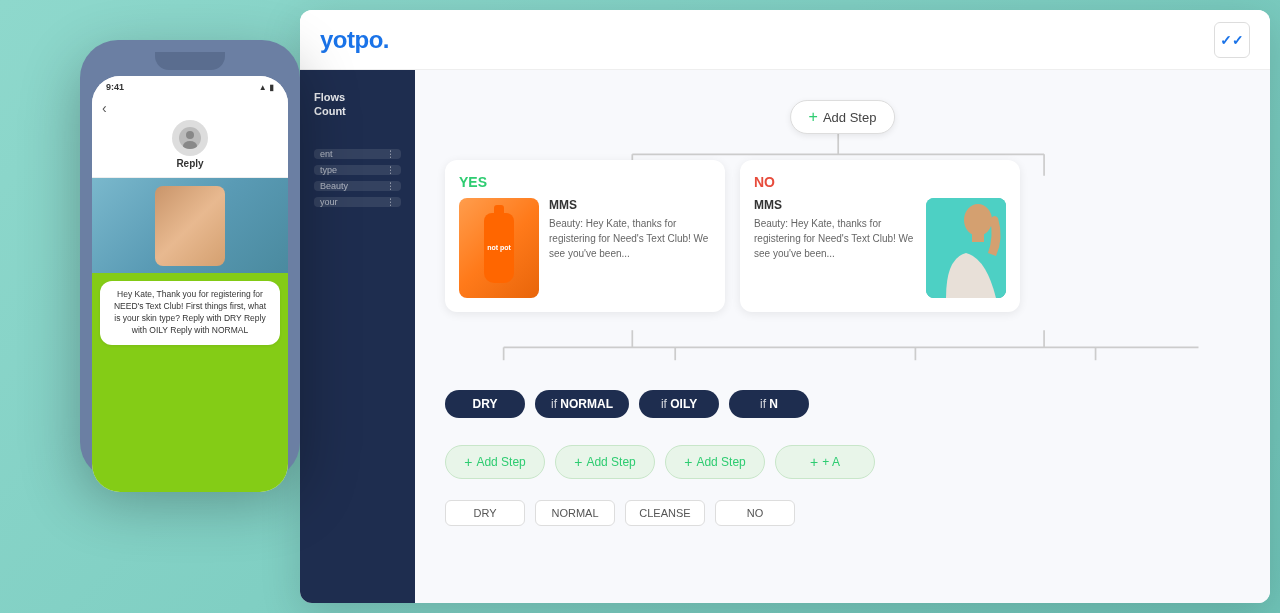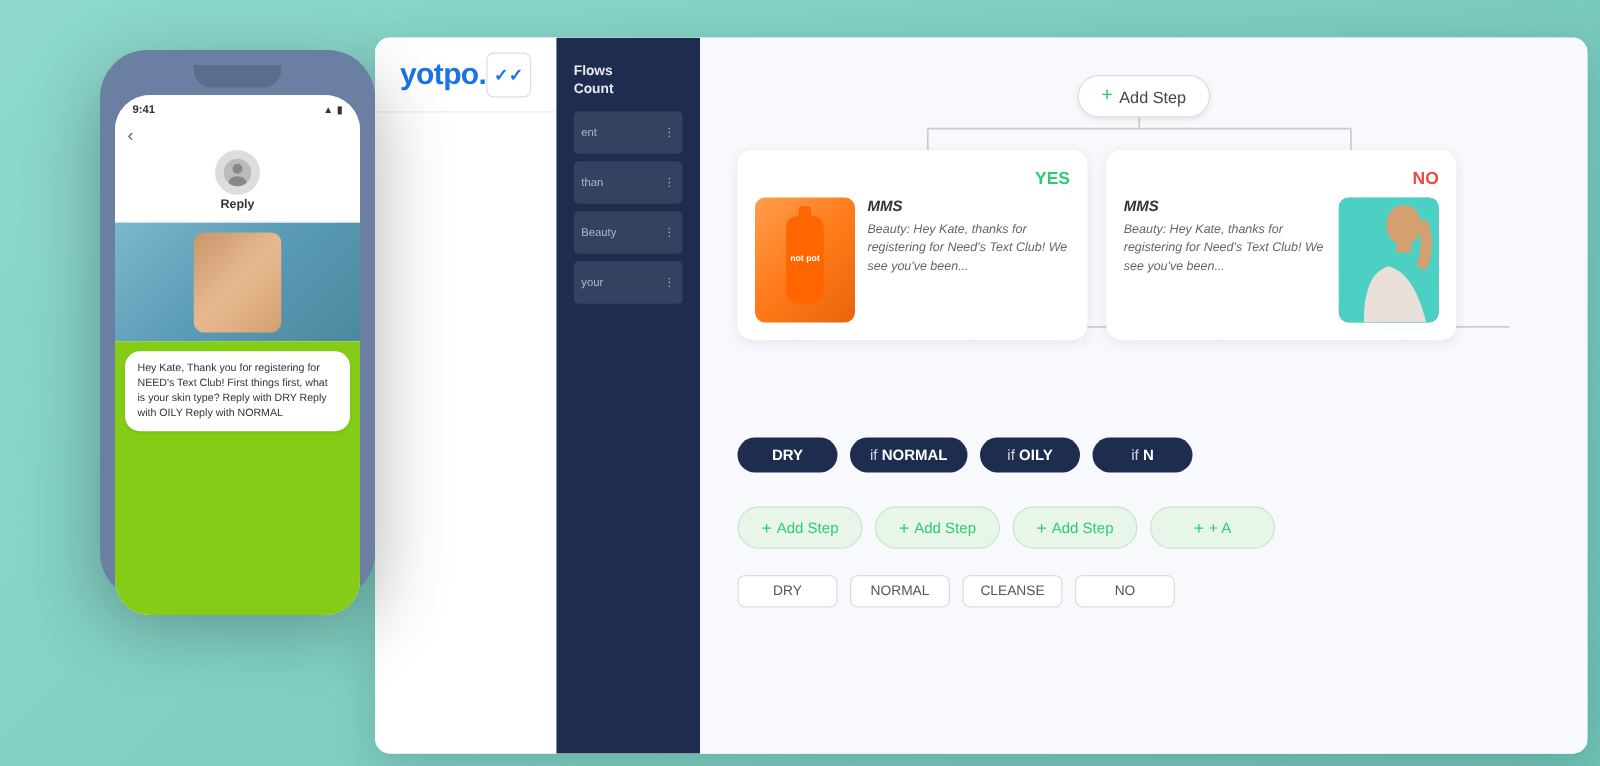--- a/index.html
+++ b/index.html
@@ -21,20 +21,21 @@
       inset: 0;
       background: linear-gradient(135deg, #8ed8cc 0%, #6fc4b8 100%);
     }
 
     
     .phone-wrapper {
       position: absolute;
       left: 80px;
       top: 40px;
       z-index: 10;
+      text-align: center;
     }
 
     .phone {
       width: 220px;
       height: 440px;
       background: #6b7fa3;
       border-radius: 38px;
       padding: 12px;
       box-shadow: 0 20px 60px rgba(0,0,0,0.3);
       position: relative;
@@ -190,21 +191,21 @@
       position: absolute;
       left: 300px;
       top: 10px;
       right: 10px;
       bottom: 10px;
       background: white;
       border-radius: 12px;
       box-shadow: 0 10px 40px rgba(0,0,0,0.15);
       overflow: hidden;
       display: flex;
-      margin-top: 20px;
+      flex-direction: column;
     }
 
     .dashboard-header {
       height: 60px;
       background: white;
       border-bottom: 1px solid #eee;
       display: flex;
       align-items: center;
       justify-content: space-between;
       padding: 0 20px;
@@ -246,34 +247,34 @@
 
     
     .sidebar {
       width: 115px;
       background: #1e2d4f;
       color: white;
       padding: 20px 14px;
       flex-shrink: 0;
       display: flex;
       flex-direction: column;
-      gap: 0;
+      gap: 20px;
     }
 
     .sidebar-controls {
       display: flex;
       flex-direction: column;
       gap: 6px;
       margin-top: 10px;
     }
 
     .sidebar-control {
       background: rgba(255,255,255,0.1);
       border-radius: 4px;
-      padding: 12px 6px;
+      padding: 0 6px;
       font-size: 9px;
       color: rgba(255,255,255,0.6);
       display: flex;
       justify-content: space-between;
       align-items: center;
     }
 
     
     .flow-area {
       flex: 1;
@@ -332,21 +333,20 @@
       padding: 14px;
       box-shadow: 0 2px 10px rgba(0,0,0,0.08);
       flex: 1;
       max-width: 280px;
     }
 
     .card-label {
       font-size: 14px;
       font-weight: 700;
       margin-bottom: 8px;
-      text-align: right;
     }
 
     .card-label.yes { color: #2ecc71; }
     .card-label.no { color: #e74c3c; }
 
     .card-content {
       display: flex;
       gap: 10px;
       align-items: flex-start;
     }
@@ -397,21 +397,20 @@
     .card-image-no {
       background: linear-gradient(135deg, #4dd0c4 0%, #26a69a 100%);
       display: flex;
       align-items: flex-end;
       justify-content: center;
       overflow: hidden;
     }
 
     .card-text-area {
       flex: 1;
-      font-style: italic;
     }
 
     .card-type {
       font-size: 12px;
       font-weight: 700;
       color: #333;
       margin-bottom: 4px;
     }
 
     .card-message {
@@ -583,21 +582,21 @@
         <div>Flows</div>
         <div>Count</div>
       </div>
 
       <div class="sidebar-controls">
         <div class="sidebar-control">
           <span>ent</span>
           <span>⋮</span>
         </div>
         <div class="sidebar-control">
-          <span>than</span>
+          <span>type</span>
           <span>⋮</span>
         </div>
         <div class="sidebar-control">
           <span>Beauty</span>
           <span>⋮</span>
         </div>
         <div class="sidebar-control">
           <span>your</span>
           <span>⋮</span>
         </div>

